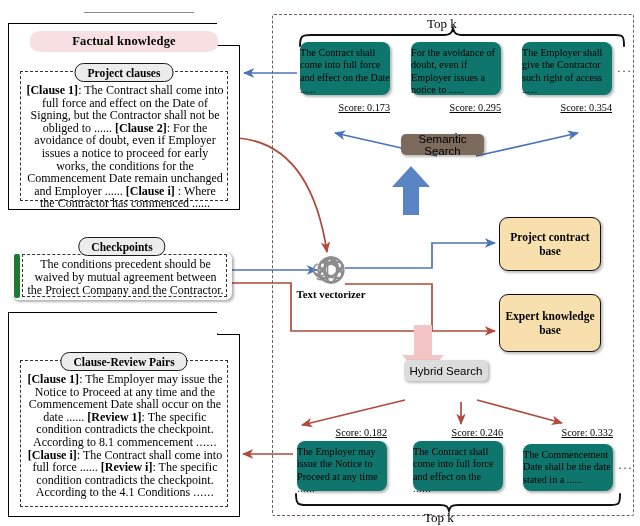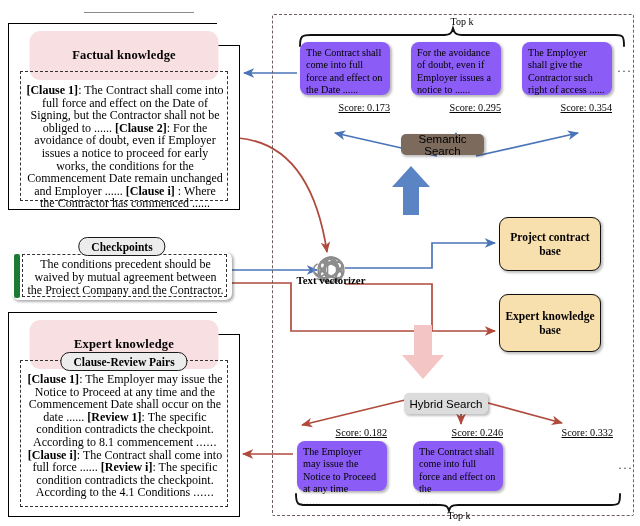--- a/index.html
+++ b/index.html
@@ -21,21 +21,21 @@
     transform:none;
   }
   .doc .fold:after{
     content:"";position:absolute;left:-1.4px;top:-1.4px;width:0;height:0;
     border-left:23px solid #fff;border-bottom:23px solid transparent;
   }
   .doc-title{
     position:absolute;left:50%;transform:translateX(-50%);
     background:#f7dfe2;border-radius:11px;
     font-weight:bold;font-size:12.5px;text-align:center;
-    padding:17px 0;letter-spacing:.2px;
+    padding:3px 0;letter-spacing:.2px;
   }
   .pill{
     position:absolute;left:50%;transform:translateX(-50%);
     background:#ececec;border:1.6px solid #1a1a1a;border-radius:9px;
     font-weight:bold;font-size:11.5px;text-align:center;
     padding:2.5px 12px;white-space:nowrap;z-index:4;
   }
   .dashbox{
     position:absolute;border:1.3px dashed #333;box-sizing:border-box;
     background:transparent;
@@ -57,26 +57,26 @@
   }
   .checkpoint-dash{
     position:absolute;border:1.3px dashed #333;box-sizing:border-box;
   }
 
   
   .rightbox{
     position:absolute;border:1.6px dashed #6e5d5d;box-sizing:border-box;border-radius:2px;
   }
   .topk{
-    position:absolute;font-size:10px;text-align:center;width:70px;
+    position:absolute;font-size:13px;width:70px;
   }
   .snippet{
-    position:absolute;background:#8b5cf6;border-radius:8px;
+    position:absolute;background:#0f766e;border-radius:8px;
     box-shadow:1.5px 1.5px 2.5px rgba(0,0,0,.28);
-    font-size:10.2px;line-height:12.4px;padding:5px 6px;box-sizing:border-box;
+    font-size:10.2px;line-height:12.4px;padding:5px 0;box-sizing:border-box;
     color:#000;
   }
   .score{
     position:absolute;font-size:10.2px;text-decoration:underline;text-align:right;
     white-space:nowrap;
   }
   .ell{position:absolute;font-size:12px;color:#333;letter-spacing:1px;}
 
   .searchbox{
     position:absolute;border-radius:5px;text-align:center;
@@ -148,37 +148,37 @@
 
     <path d="M296,494 C296,504 298,505 306,505 L440,505 C448,505 448,508 449,511 C450,508 450,505 458,505 L611,505 C619,505 620,504 620,494" stroke="#111" stroke-width="1.9" fill="none" stroke-linecap="round"></path>
 
     <path d="M293,454 L243,454" stroke="#b04a3c" stroke-width="1.7" fill="none" marker-end="url(#ahR)"></path>
   </svg>
 
   <div class="doc" style="left:8px;top:23px;width:232px;height:187px;">
     <div class="fold"></div>
   </div>
   <div class="doc-title" style="left:124px;top:31px;width:189px;">Factual knowledge</div>
+  <div class="pill" style="left:124px;top:63px;">Project clauses</div>
   <div class="dashbox" style="left:20px;top:71px;width:208px;height:130px;"></div>
   <div class="clause-text" style="left:26px;top:84px;width:198px;">
     <span><b>[Clause 1]</b><span>: The Contract shall come into full force and effect on the Date of Signing, but the Contractor shall not be obliged to ......</span></span>
     <span><b>[Clause 2]</b><span>: For the avoidance of doubt, even if Employer issues a notice to proceed for early works, the conditions for the Commencement Date remain unchanged and Employer ......</span></span>
     <span><b>[Clause i]</b><span> : Where the Contractor has commenced ......</span></span>
   </div>
 
   <div class="checkpoint-card" style="left:12px;top:252px;width:220px;height:48px;"></div>
   <div class="checkpoint-bar" style="left:14px;top:254px;height:44px;"></div>
   <div class="checkpoint-dash" style="left:22px;top:254px;width:205px;height:43px;"></div>
   <div class="pill" style="left:122px;top:237px;">Checkpoints</div>
   <div class="clause-text" style="left:27px;top:258px;width:197px;line-height:13.2px;">The conditions precedent should be waived by mutual agreement between the Project Company and the Contractor.</div>
 
   <div class="doc" style="left:8px;top:312px;width:232px;height:205px;">
     <div class="fold"></div>
   </div>
-  <div class="doc-title" style="left:124px;top:320px;width:189px;">Expert knowledge</div>
   <div class="pill" style="left:124px;top:352px;">Clause-Review Pairs</div>
   <div class="dashbox" style="left:20px;top:360px;width:208px;height:147px;"></div>
   <div class="clause-text" style="left:26px;top:373px;width:198px;">
     <span><b>[Clause 1]</b><span>: The Employer may issue the Notice to Proceed at any time and the Commencement Date shall occur on the date ......</span></span>
     <span><b>[Review 1]</b><span>: The specific condition contradicts the checkpoint. According to 8.1 commencement</span></span>
     <span class="dots">......</span>
     <span><b>[Clause i]</b><span>: The Contract shall come into full force ......</span></span>
     <span><b>[Review i]</b><span>: The specific condition contradicts the checkpoint. According to the 4.1 Conditions</span></span>
     <span class="dots">......</span>
   </div>
@@ -210,38 +210,41 @@
       <circle cx="0" cy="0" r="232" stroke="#8d8d8d" stroke-width="30" fill="none" opacity="0"></circle>
     </g>
 
     <g transform="translate(331,270)" stroke="#8d8d8d" stroke-width="2.3" fill="none" stroke-linecap="round">
       <ellipse cx="0" cy="0" rx="12.5" ry="12.5"></ellipse>
       <ellipse cx="0" cy="0" rx="12.5" ry="6" transform="rotate(30)"></ellipse>
       <ellipse cx="0" cy="0" rx="12.5" ry="6" transform="rotate(90)"></ellipse>
       <ellipse cx="0" cy="0" rx="12.5" ry="6" transform="rotate(150)"></ellipse>
     </g>
   </svg>
-  <div class="vlabel" style="left:289px;top:274px;width:84px;text-align:center;">Text vectorizer</div>
+  <div class="vlabel" style="left:289px;top:288px;width:84px;text-align:center;">Text vectorizer</div>
 
   <div class="kbox" style="left:499px;top:217px;width:100px;height:52px;">Project contract base</div>
   <div class="kbox" style="left:499px;top:294px;width:100px;height:56px;">Expert knowledge base</div>
 
-  <div class="searchbox hybrid" style="left:404px;top:393px;width:84px;height:21px;text-align:center;">Hybrid Search</div>
+  <div class="searchbox hybrid" style="left:404px;top:360px;width:84px;height:21px;text-align:center;">Hybrid Search</div>
 
   <div class="score" style="left:297px;top:427px;width:90px;">Score: 0.182</div>
   <div class="snippet" style="left:297px;top:441px;width:90px;height:50px;">
     <span>The Employer may issue the Notice to Proceed at any time</span>
     <span class="dots" style="display:block;">......</span>
   </div>
 
   <div class="score" style="left:413px;top:427px;width:90px;">Score: 0.246</div>
   <div class="snippet" style="left:413px;top:441px;width:90px;height:50px;">
     <span>The Contract shall come into full force and effect on the</span>
     <span class="dots" style="display:block;">......</span>
   </div>
 
   <div class="score" style="left:523px;top:427px;width:90px;">Score: 0.332</div>
+  <div class="snippet" style="left:523px;top:444px;width:90px;height:47px;">
+    <span>The Commencement Date shall be the date stated in a  ......</span>
+  </div>
 
   <div class="ell" style="left:618px;top:461px;">···</div>
 
   <div class="topk" style="left:424px;top:510px;">Top k</div>
 
 </div>
 
 </body></html>

